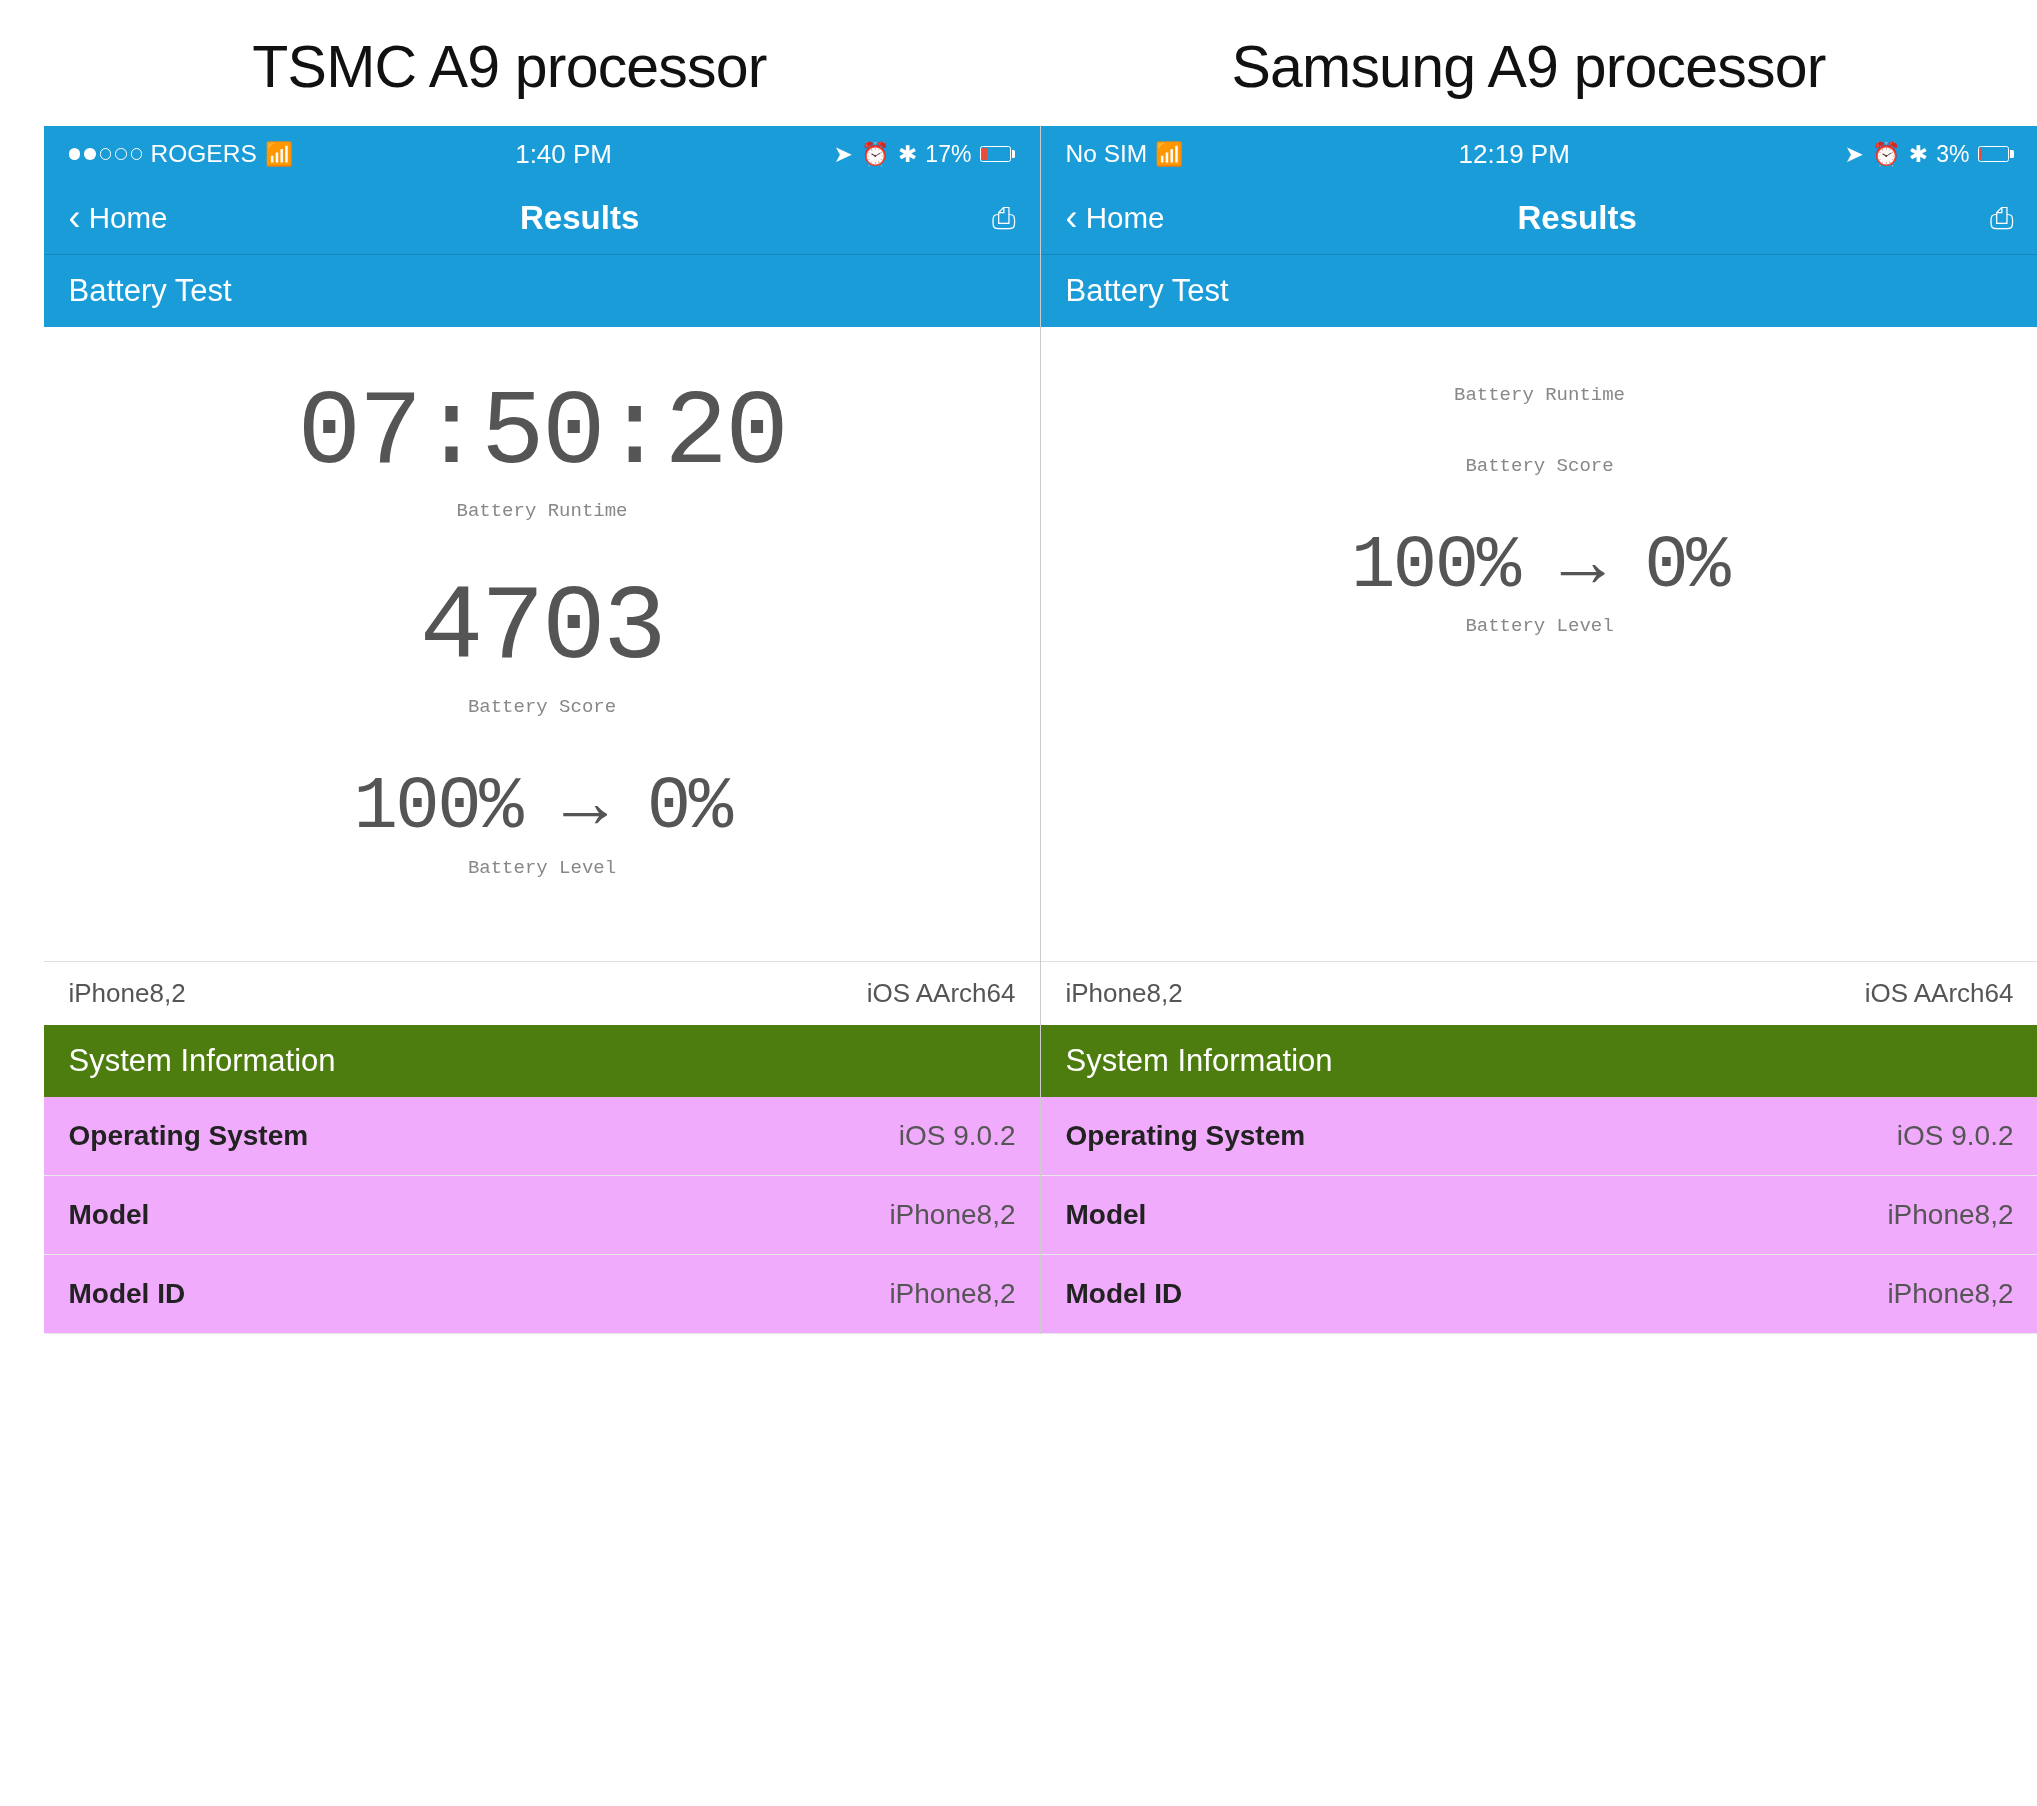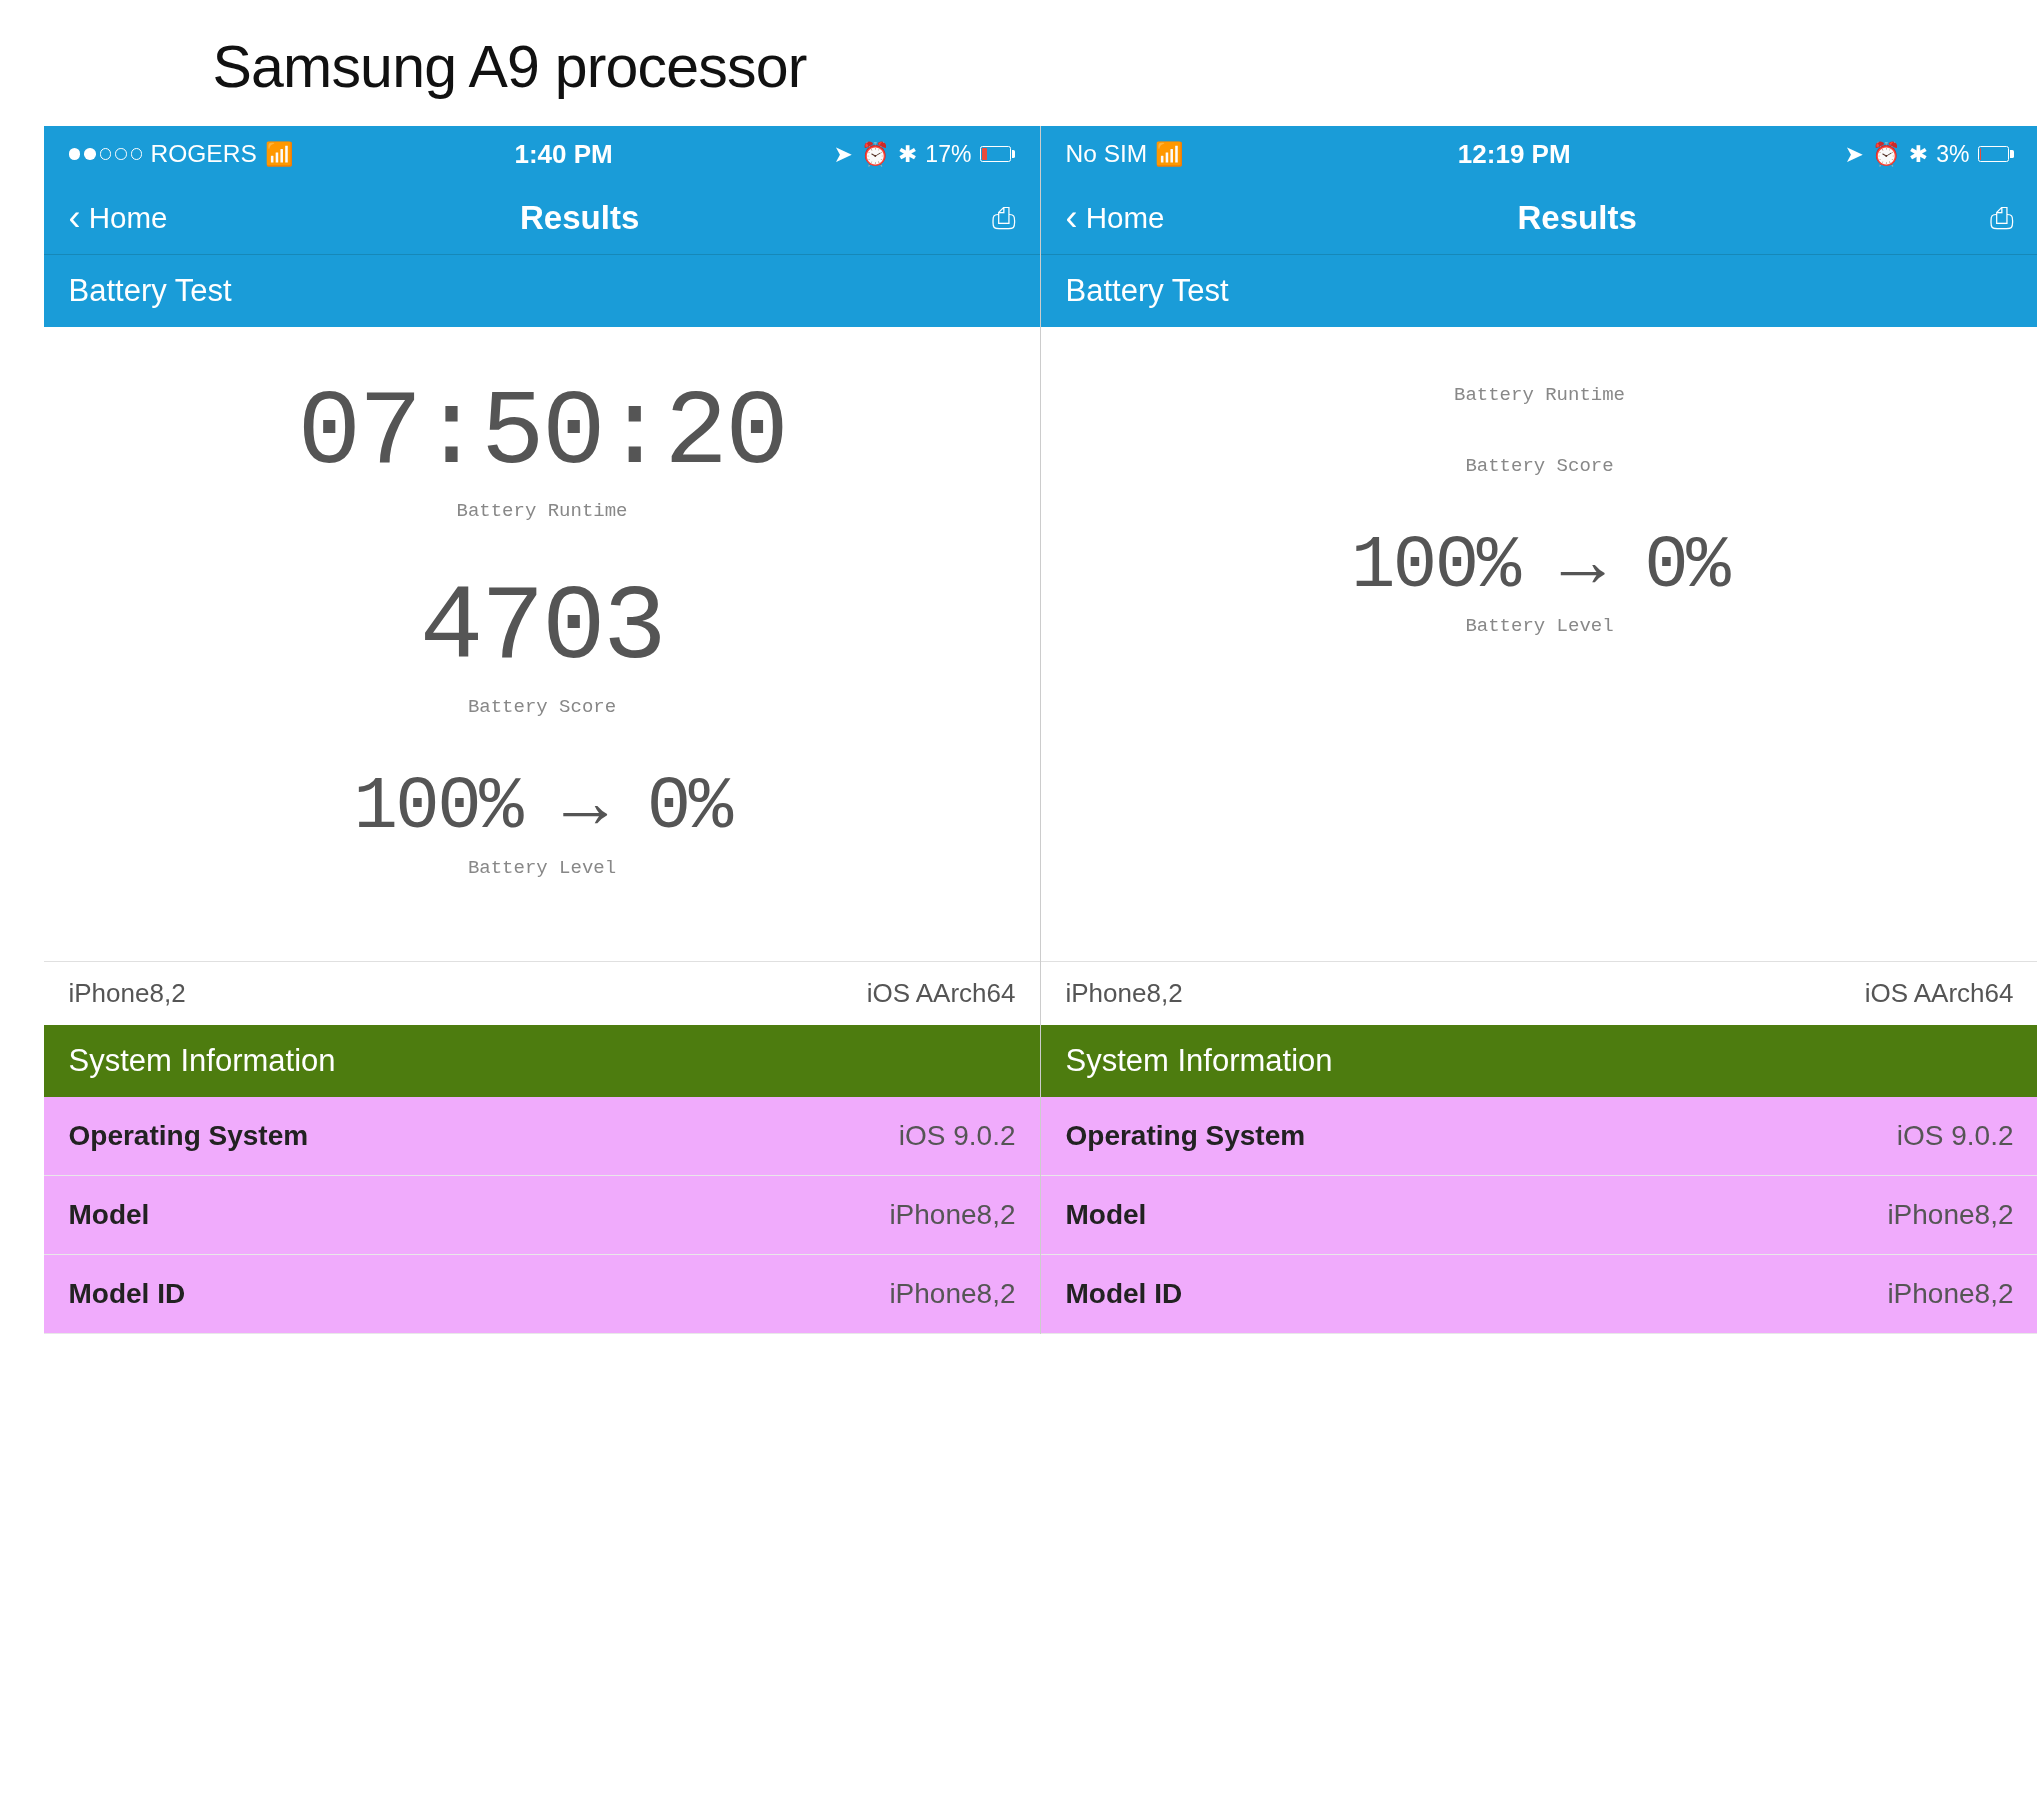--- a/index.html
+++ b/index.html
@@ -50,21 +50,21 @@
       padding: 0 24.5px;
       height: 57px;
       font-size: 24.5px;
     }
     .status-left {
       display: flex;
       align-items: center;
       gap: 8.2px;
     }
     .status-center {
-      font-weight: 700;
+      font-weight: 400;
       font-size: 26px;
     }
     .status-right {
       display: flex;
       align-items: center;
       gap: 8.2px;
       font-size: 23px;
     }
     .signal-dots {
       display: flex; gap: 4.1px; align-items: center;
@@ -191,20 +191,21 @@
 
     
     .wifi-icon {
       font-size: 23px;
     }
   </style>
 </head>
 <body>
 
 <div class="page-titles">
+  <div class="page-title-half">TSMC A9 processor</div>
   <div class="page-title-half">Samsung A9 processor</div>
 </div>
 
 <div class="phones-container">
 
   <div class="phone-panel">
 
     <div class="status-bar">
       <div class="status-left">
         <div class="signal-dots">

